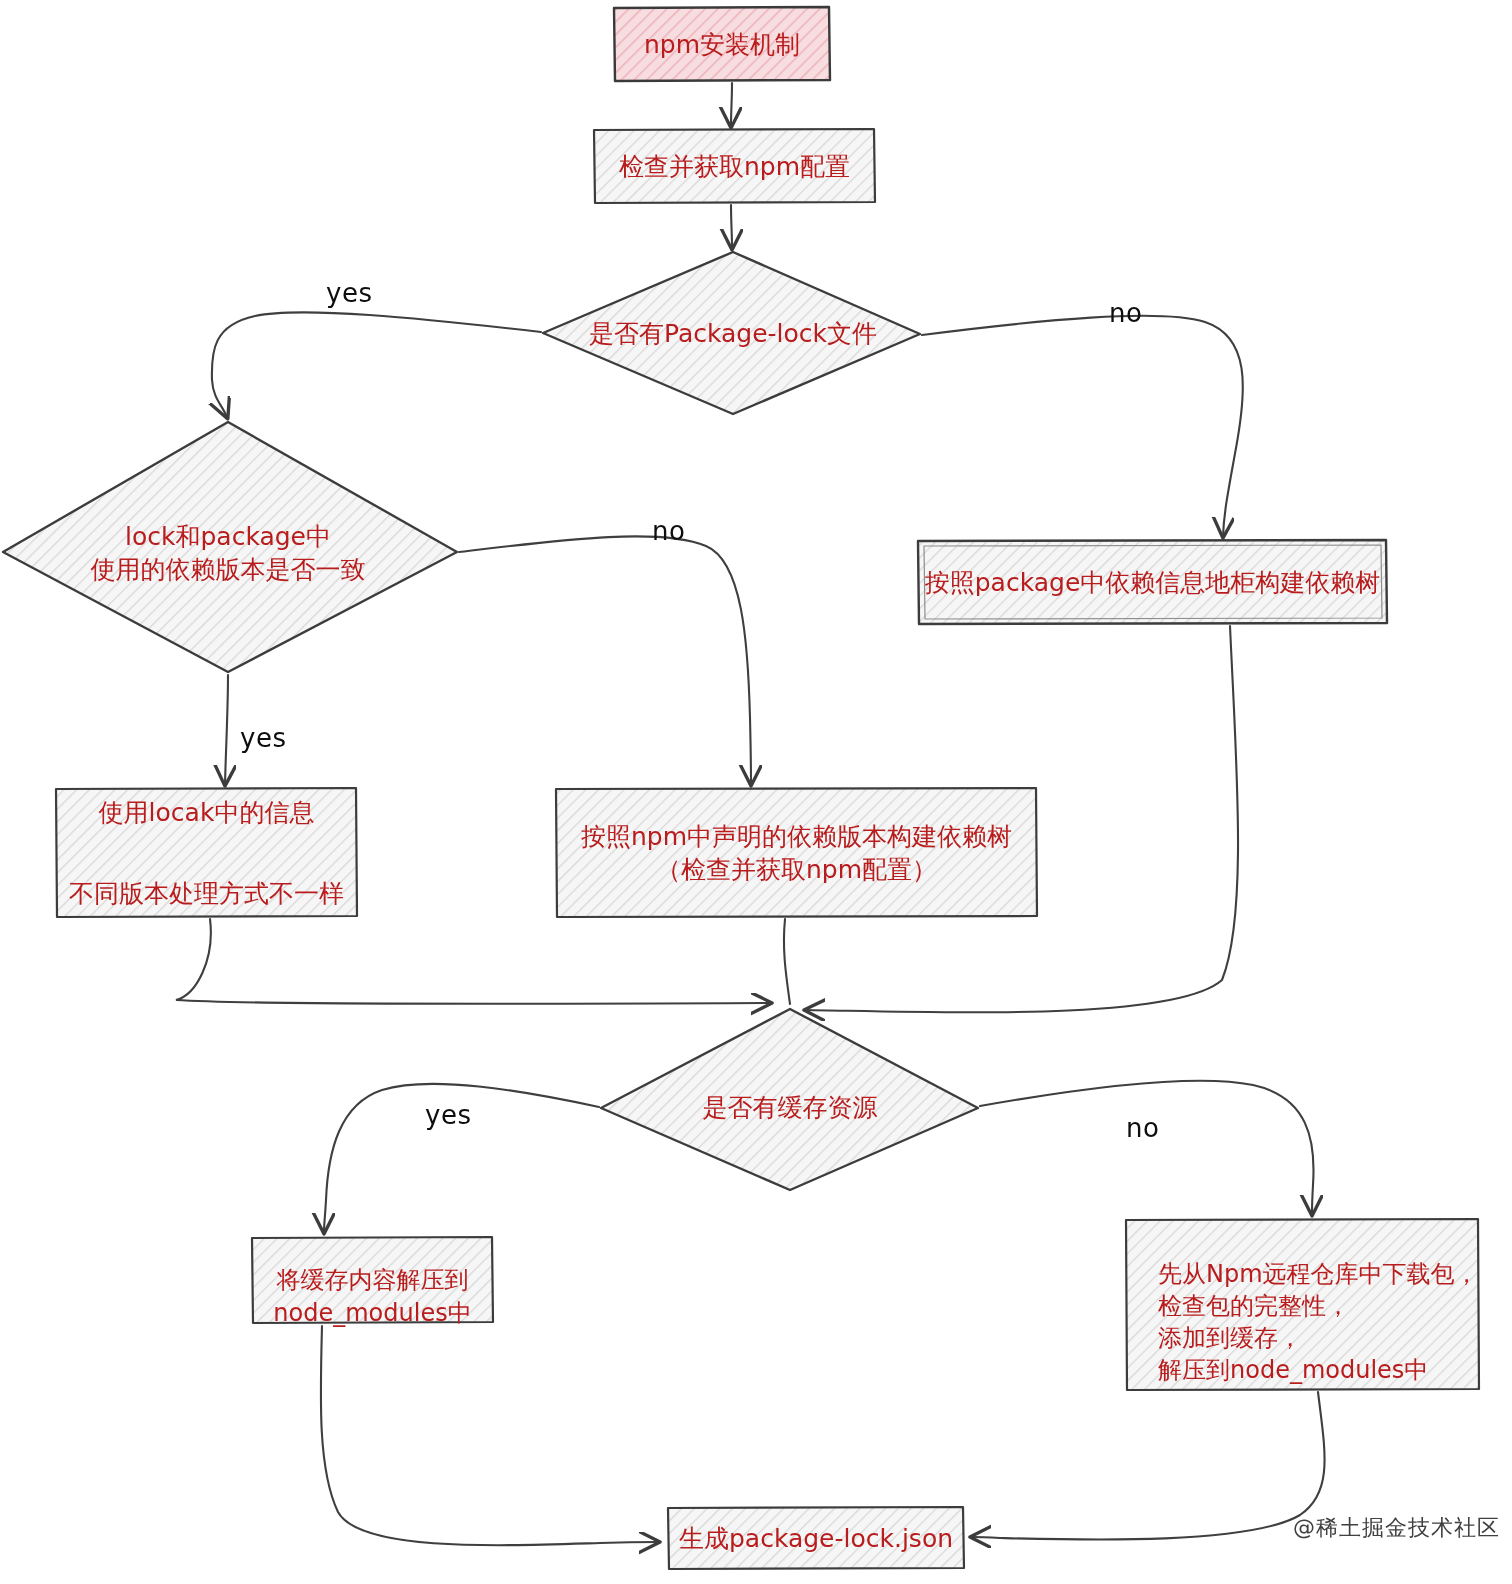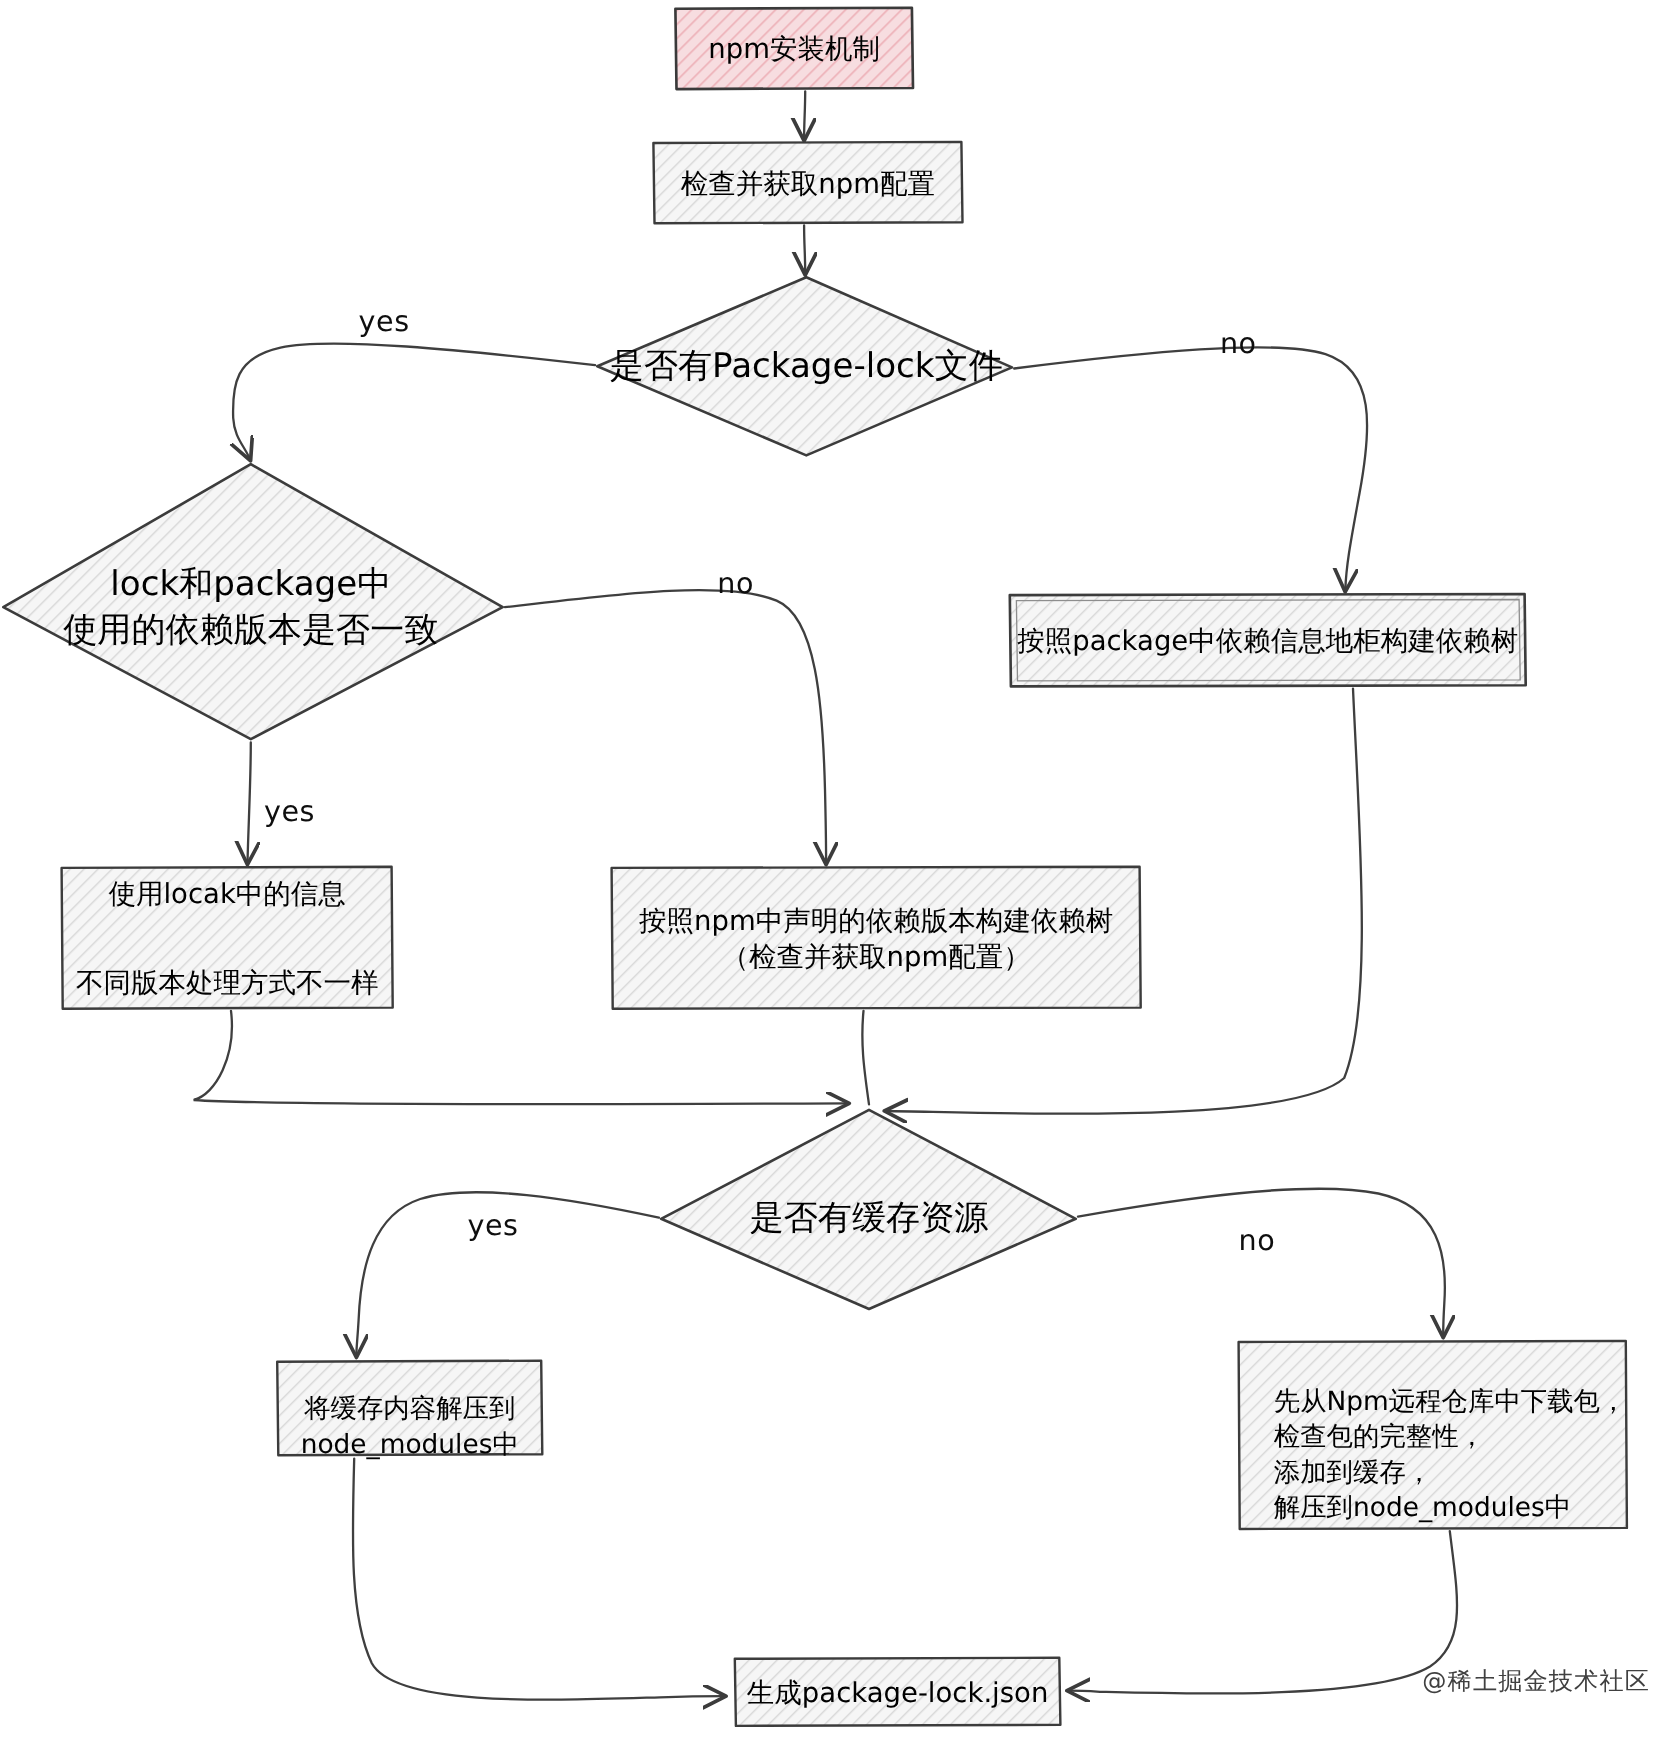--- a/index.html
+++ b/index.html
@@ -6,26 +6,26 @@
   body{
     width:1512px;height:1584px;position:relative;overflow:hidden;
     font-family:"DejaVu Sans","Liberation Sans",sans-serif;
   }
   #stage{position:absolute;inset:0;width:1512px;height:1584px;}
   svg.layer{position:absolute;left:0;top:0;width:1512px;height:1584px;}
   
   .node-text{
     position:absolute;display:flex;flex-direction:column;
     align-items:center;justify-content:center;
-    text-align:center;color:#000000;pointer-events:none;
+    text-align:center;color:#b91c1c;pointer-events:none;
     line-height:1.34;
   }
   .node-text .ln{white-space:pre;}
   .box-txt{font-size:25px;}
-  .dia-txt{font-size:31px;}
+  .dia-txt{font-size:25px;}
   .small-txt{font-size:24px;margin-top:16px;}
   .edge-label{
     position:absolute;font-size:26px;color:#0e0e0e;
     font-family:"DejaVu Sans","Liberation Sans",sans-serif;
     letter-spacing:.5px;
   }
   .watermark{
     position:absolute;font-size:22px;color:#404040;
     letter-spacing:1px;white-space:nowrap;
   }

